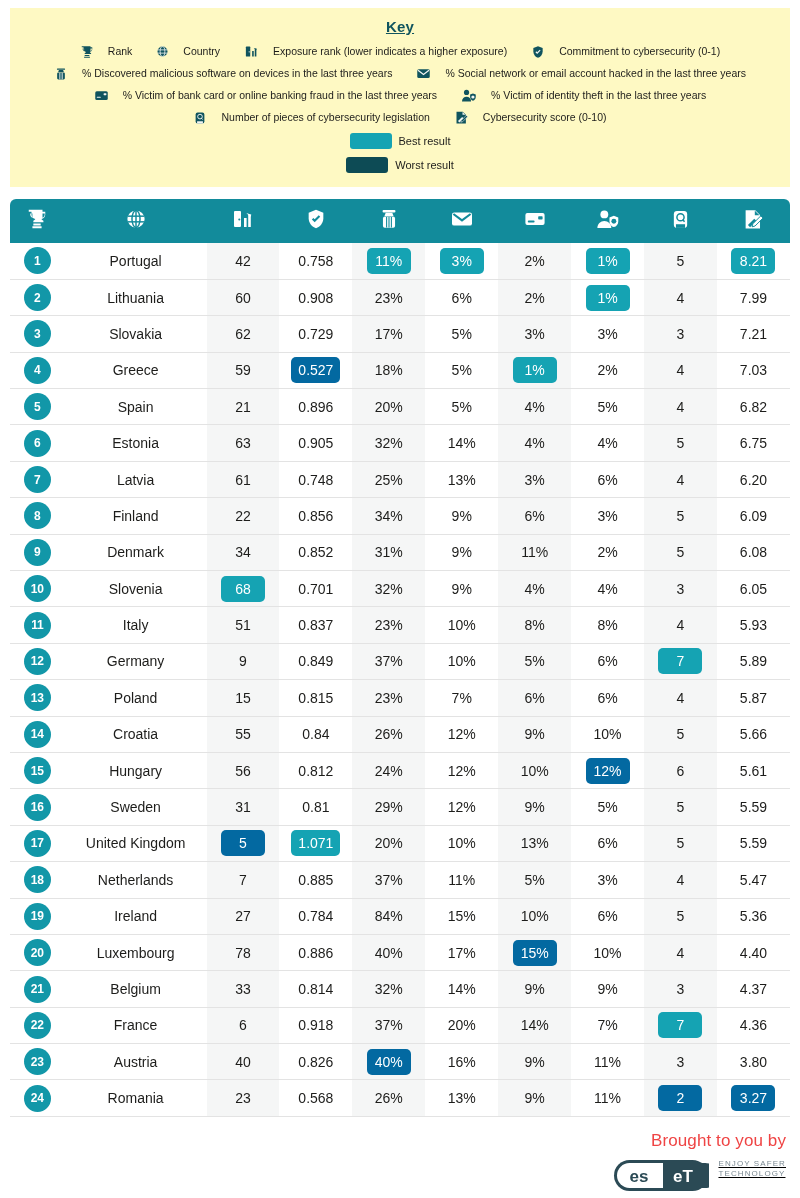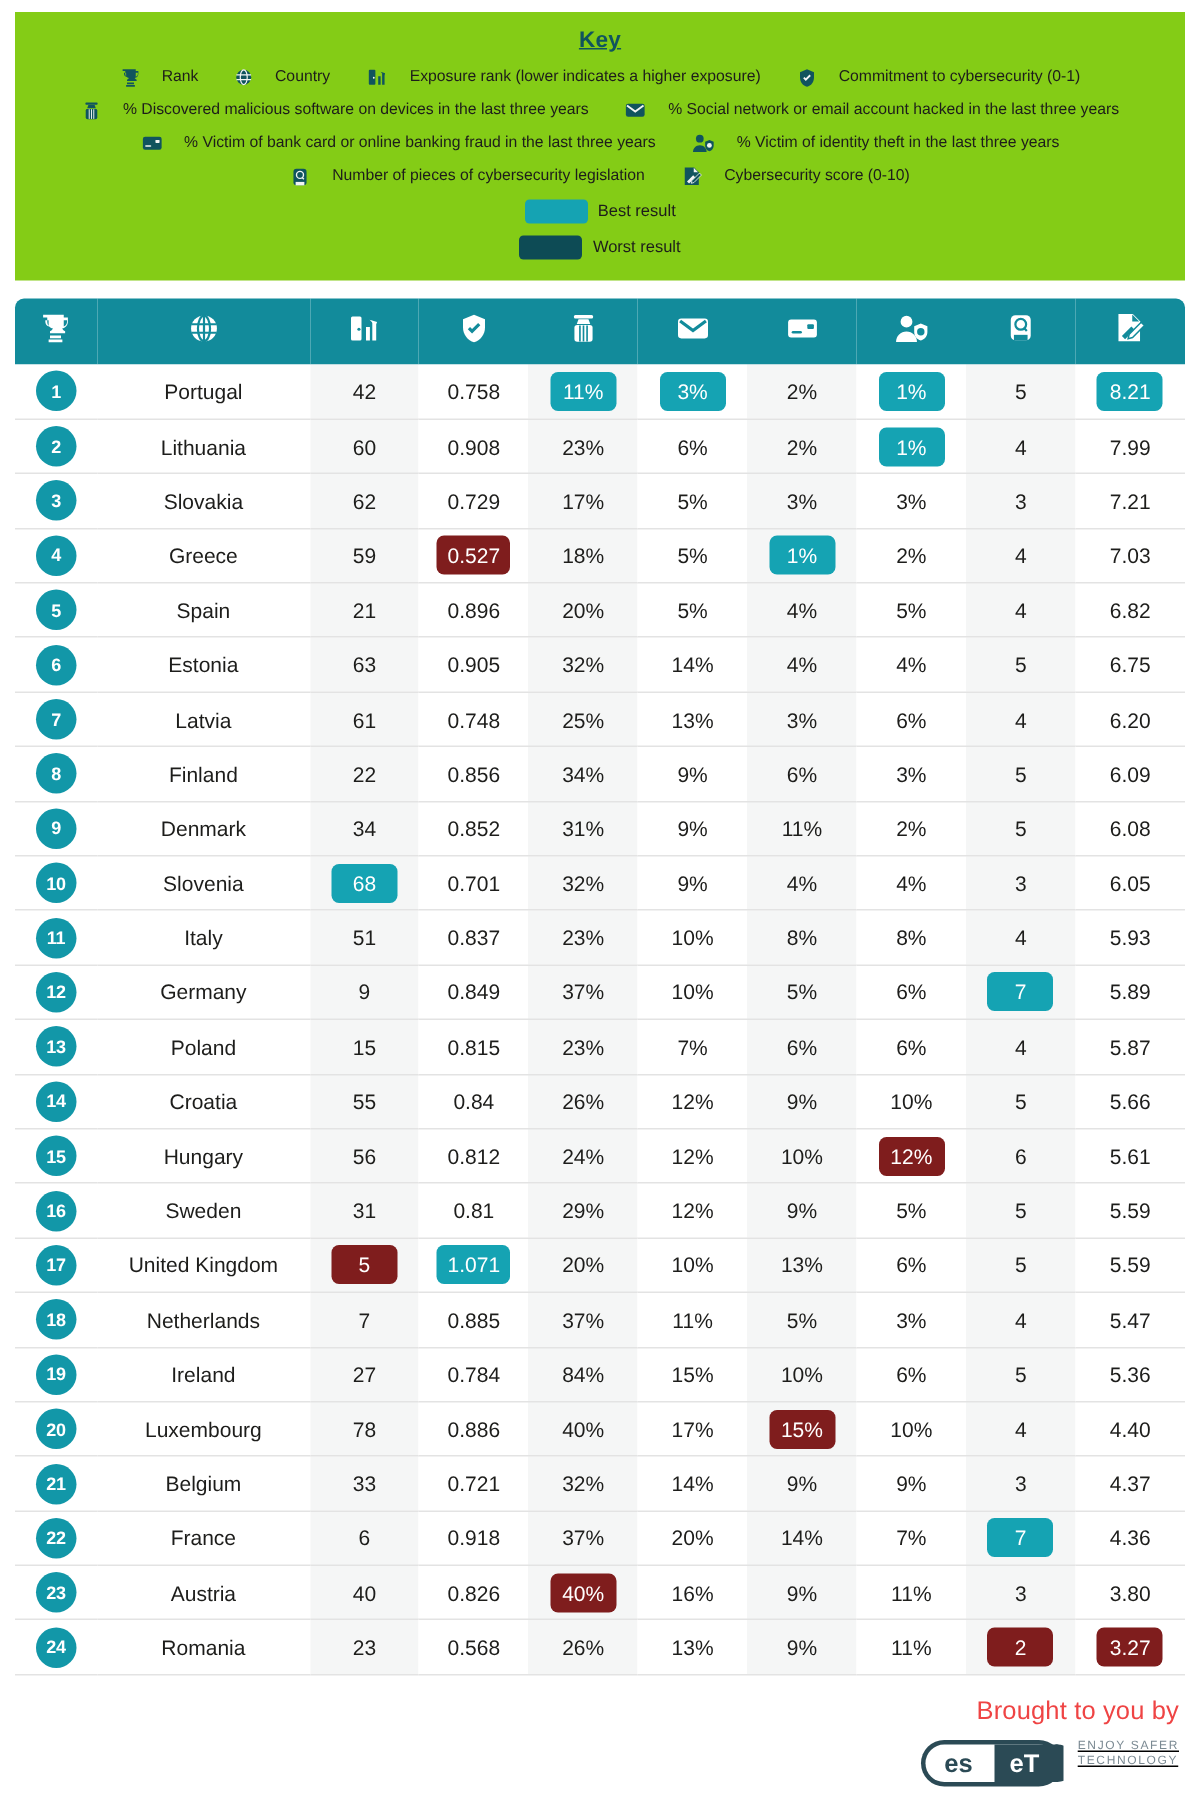--- a/index.html
+++ b/index.html
@@ -8,21 +8,21 @@
     background: #ffffff;
     font-family: "Liberation Sans", sans-serif;
   }
   body { padding: 0; }
 
   .page { width: 800px; min-height: 1198px; background: #ffffff; position: relative; }
 
   
   .key-panel {
     margin: 8px 10px 0 10px;
-    background: #84cc16;
+    background: #fef9c3;
     padding: 10px 12px 14px 12px;
   }
   .key-title {
     text-align: center;
     color: #10545e;
     font-size: 15px;
     font-weight: bold;
     text-decoration: underline;
     letter-spacing: .2px;
     margin-bottom: 9px;
@@ -129,21 +129,21 @@
     align-items: center;
     justify-content: center;
     min-width: 44px;
     height: 26px;
     padding: 0 7px;
     border-radius: 5px;
     color: #ffffff;
     font-size: 14px;
   }
   .pill.best  { background: #15a3b3; }
-  .pill.worst { background: #7f1d1d; }
+  .pill.worst { background: #0369a1; }
 
   
   .footer {
     margin: 14px 14px 0 10px;
     display: flex;
     flex-direction: column;
     align-items: flex-end;
   }
   .brought {
     font-size: 17px;
@@ -665,21 +665,21 @@
             <td>17%</td>
             <td class="stripe"><span class="pill worst">15%</span></td>
             <td>10%</td>
             <td class="stripe">4</td>
             <td>4.40</td>
           </tr>
           <tr>
             <td class="rank-cell"><span class="rank-badge">21</span></td>
             <td class="country-cell">Belgium</td>
             <td class="stripe">33</td>
-            <td>0.721</td>
+            <td>0.814</td>
             <td class="stripe">32%</td>
             <td>14%</td>
             <td class="stripe">9%</td>
             <td>9%</td>
             <td class="stripe">3</td>
             <td>4.37</td>
           </tr>
           <tr>
             <td class="rank-cell"><span class="rank-badge">22</span></td>
             <td class="country-cell">France</td>

